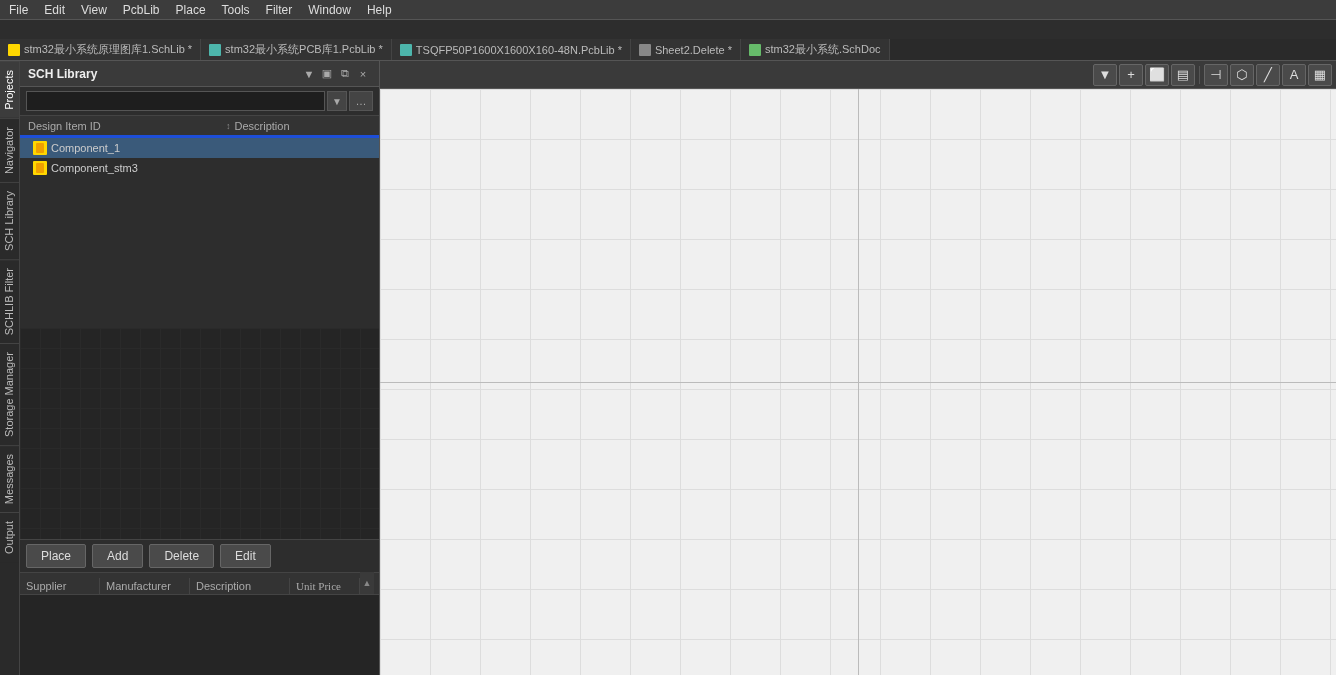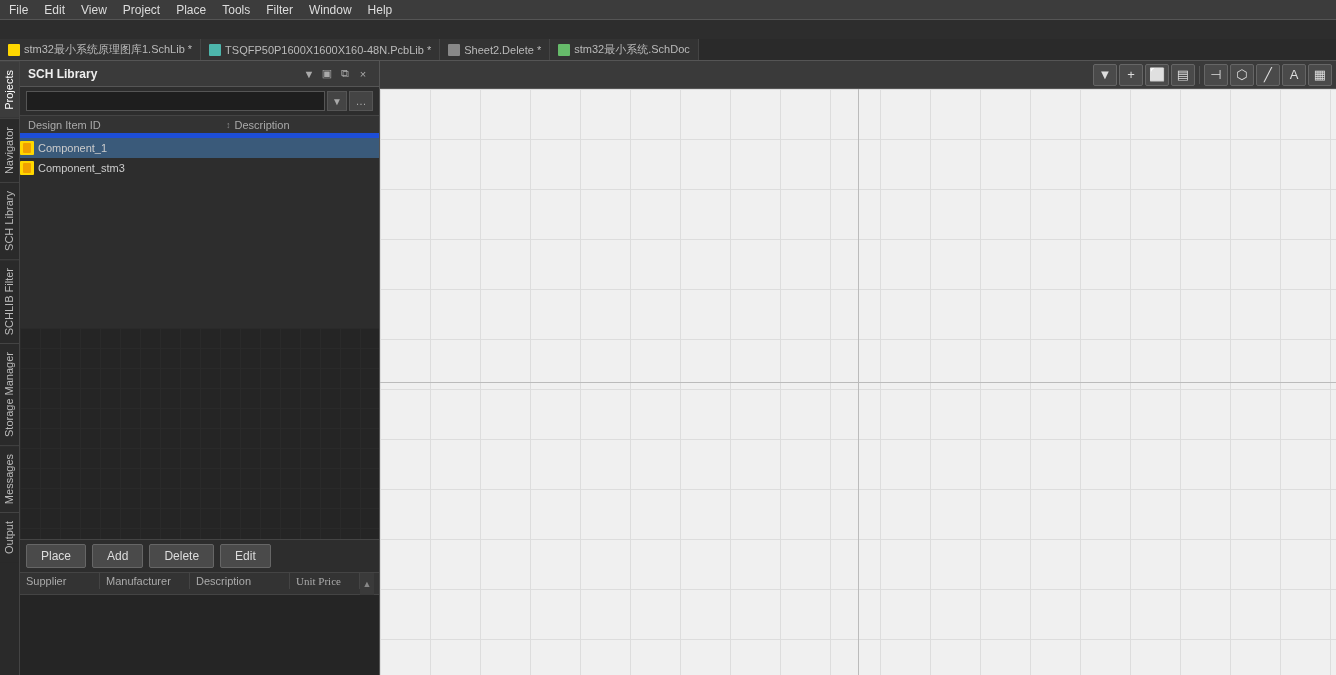--- a/index.html
+++ b/index.html
@@ -180,42 +180,42 @@
     
     .component-list {
       flex: 1;
       overflow-y: auto;
       background: #2d2d2d;
     }
     .list-header {
       display: flex;
       align-items: center;
       background: #333;
-      border-bottom: 5px solid #1d4ed8;
+      border-bottom: 3px solid #1d4ed8;
       height: 22px;
       padding: 0 4px;
     }
     .list-header-col {
       font-size: 11px;
       color: #aaa;
       padding: 0 4px;
     }
     .list-header-col.id-col { width: 200px; }
     .list-header-col.desc-col { flex: 1; }
     .list-header-sort {
       font-size: 9px;
       color: #888;
       margin-left: 2px;
     }
 
     .list-item {
       display: flex;
       align-items: center;
       height: 20px;
-      padding: 0 0;
+      padding: 0 13px;
       cursor: pointer;
     }
     .list-item.selected { background: #3a5a7a; }
     .item-icon {
       width: 14px;
       height: 14px;
       margin-right: 4px;
       background: #ffd700;
       border-radius: 1px;
       flex-shrink: 0;
@@ -263,21 +263,21 @@
       border-radius: 2px;
     }
 
     
     .supplier-table {
       flex-shrink: 0;
       border-top: 1px solid #444;
     }
     .supplier-header {
       display: flex;
-      align-items: flex-start;
+      align-items: flex-end;
       background: #333;
       border-bottom: 1px solid #444;
       height: 22px;
     }
     .supplier-col-header {
       padding: 2px 6px;
       font-size: 11px;
       color: #aaa;
       border-right: 1px solid #444;
     }
@@ -374,32 +374,36 @@
       background: #bbb;
     }
   </style>
 </head>
 <body>
 
 <div id="menubar">
   <span class="menu-item">File</span>
   <span class="menu-item">Edit</span>
   <span class="menu-item">View</span>
-  <span class="menu-item">Project</span>
+  <span class="menu-item">PcbLib</span>
   <span class="menu-item">Place</span>
   <span class="menu-item">Tools</span>
   <span class="menu-item">Filter</span>
   <span class="menu-item">Window</span>
   <span class="menu-item">Help</span>
 </div>
 
 <div id="tabbar">
   <div class="tab">
     <span class="tab-icon tab-sch"></span>
     <span>stm32最小系统原理图库1.SchLib *</span>
+  </div>
+  <div class="tab">
+    <span class="tab-icon tab-pcb"></span>
+    <span>stm32最小系统PCB库1.PcbLib *</span>
   </div>
   <div class="tab">
     <span class="tab-icon tab-pcb"></span>
     <span>TSQFP50P1600X1600X160-48N.PcbLib *</span>
   </div>
   <div class="tab">
     <span class="tab-icon tab-sheet"></span>
     <span>Sheet2.Delete *</span>
   </div>
   <div class="tab">

